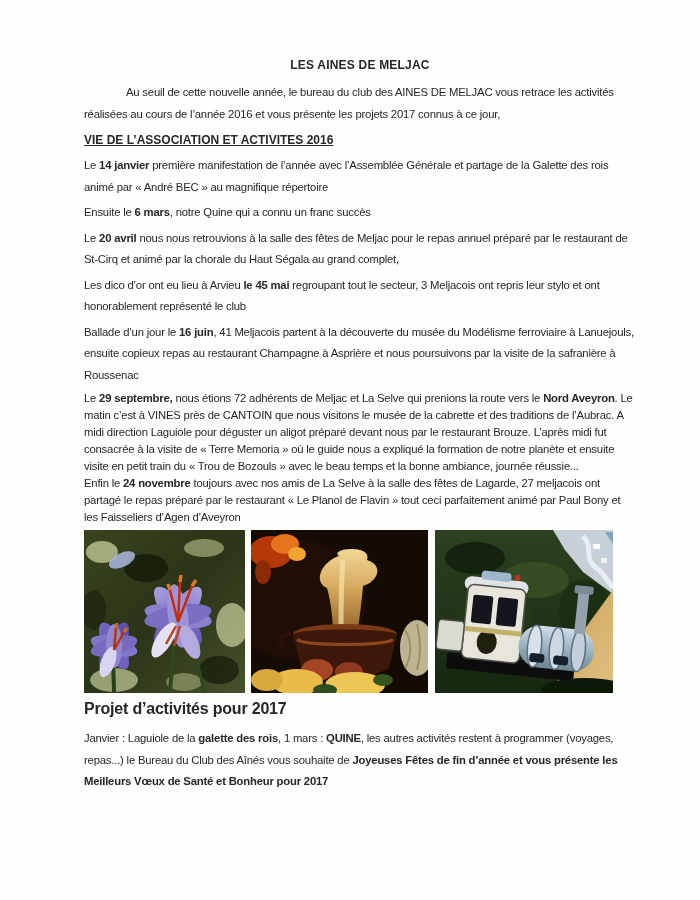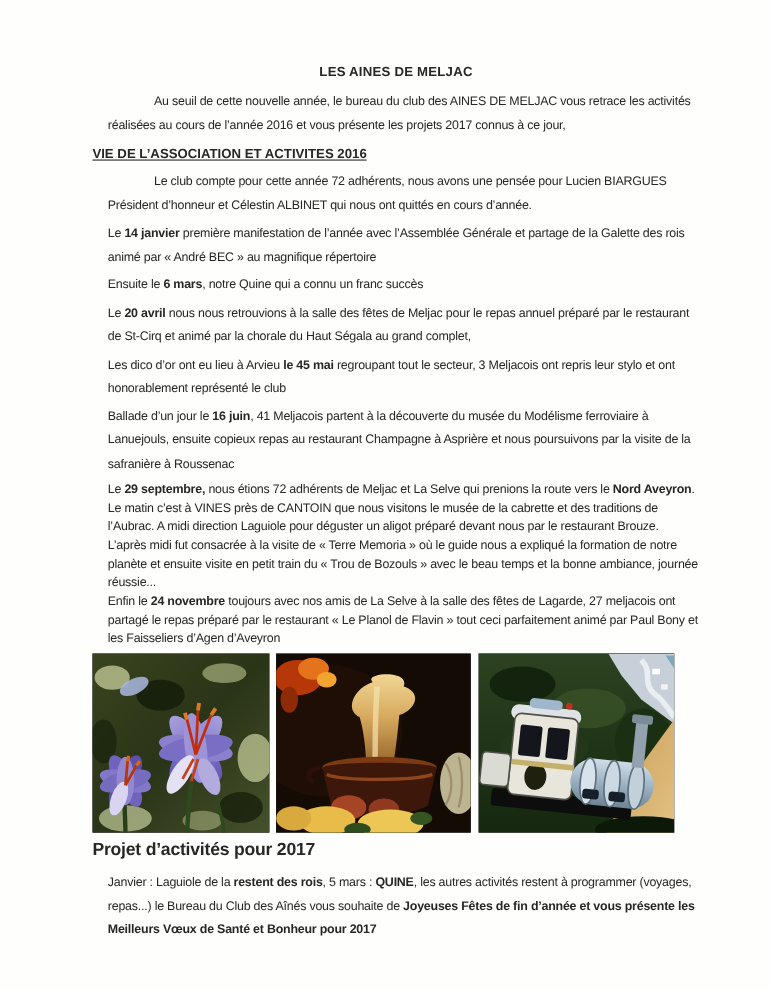--- a/index.html
+++ b/index.html
@@ -27,21 +27,21 @@
     line-height: 22px;
   }
   .heading {
     margin: 0 0 4px 0;
     font-size: 12px;
     font-weight: 700;
     text-decoration: underline;
     line-height: 22px;
   }
   .para {
-    margin: 0 0 4px 14px;
+    margin: 0 0 4px 0;
     font-size: 11.3px;
     letter-spacing: -0.2px;
     line-height: 21.5px;
     white-space: normal;
   }
   .para.indent { text-indent: 42px; }
   .para.tight { line-height: 17px; }
   .b { font-weight: 700; }
   .photos {
     display: flex;
@@ -77,21 +77,20 @@
 
     <h1 class="title">LES AINES DE MELJAC</h1>
 
     <div>
         <p class="para indent"><span>Au seuil de cette nouvelle année, le bureau du club des AINES DE MELJAC vous retrace les activités réalisées au cours de l’année 2016 et vous présente les projets 2017 connus à ce jour,</span></p>
       </div>
 
     <h2 class="heading">VIE DE L’ASSOCIATION ET ACTIVITES 2016</h2>
 
     <div>
-        <p class="para indent"><span>Le club compte pour cette année 72 adhérents, nous avons une pensée pour Lucien BIARGUES Président d’honneur et Célestin ALBINET qui nous ont quittés en cours d’année.</span></p>
         <p class="para"><span>Le </span><span class="b">14 janvier</span><span> première manifestation de l’année avec l’Assemblée Générale et partage de la Galette des rois animé par « André BEC » au magnifique répertoire</span></p>
         <p class="para"><span>Ensuite le </span><span class="b">6 mars</span><span>, notre Quine qui a connu un franc succès</span></p>
         <p class="para"><span>Le </span><span class="b">20 avril</span><span> nous nous retrouvions à la salle des fêtes de Meljac pour le repas annuel préparé par le restaurant de St-Cirq et animé par la chorale du Haut Ségala au grand complet,</span></p>
         <p class="para"><span>Les dico d’or ont eu lieu à Arvieu </span><span class="b">le 45 mai</span><span> regroupant tout le secteur, 3 Meljacois ont repris leur stylo et ont honorablement représenté le club</span></p>
         <p class="para"><span>Ballade d’un jour le </span><span class="b">16 juin</span><span>, 41 Meljacois partent à la découverte du musée du Modélisme ferroviaire à Lanuejouls, ensuite copieux repas au restaurant Champagne à Asprière et nous poursuivons par la visite de la safranière à Roussenac</span></p>
         <p class="para tight"><span>Le </span><span class="b">29 septembre,</span><span> nous étions 72 adhérents de Meljac et La Selve qui prenions la route vers le </span><span class="b">Nord Aveyron</span><span>. Le matin c’est à VINES près de CANTOIN que nous visitons le musée de la cabrette et des traditions de l’Aubrac. A midi direction Laguiole pour déguster un aligot préparé devant nous par le restaurant Brouze. L’après midi fut consacrée à la visite de « Terre Memoria » où le guide nous a expliqué la formation de notre planète et ensuite visite en petit train du « Trou de Bozouls » avec le beau temps et la bonne ambiance, journée réussie...</span><br><span>Enfin le </span><span class="b">24 novembre</span><span> toujours avec nos amis de La Selve à la salle des fêtes de Lagarde, 27 meljacois ont partagé le repas préparé par le restaurant « Le Planol de Flavin » tout ceci parfaitement animé par Paul Bony et les Faisseliers d’Agen d’Aveyron</span></p>
       </div>
 
     <div class="photos">
 
@@ -228,17 +227,17 @@
             <rect x="134" y="48" width="19" height="8" rx="2" fill="#7b8c98"></rect>
             <rect x="2" y="96" width="26" height="30" rx="4" fill="#dadbd2" stroke="#50504a" stroke-width="1.5"></rect>
           </g>
         </svg>
       </figure>
     </div>
 
     <p class="caption">Projet d’activités pour 2017</p>
 
     <div class="projects-wrap">
-        <p class="para"><span>Janvier : Laguiole de la </span><span class="b">restent des rois</span><span>, 5 mars : </span><span class="b">QUINE</span><span>, les autres activités restent à programmer (voyages, repas...) le Bureau du Club des Aînés vous souhaite de </span><span class="b">Joyeuses Fêtes de fin d’année et vous présente les Meilleurs Vœux de Santé et Bonheur pour 2017</span></p>
+        <p class="para"><span>Janvier : Laguiole de la </span><span class="b">galette des rois</span><span>, 1 mars : </span><span class="b">QUINE</span><span>, les autres activités restent à programmer (voyages, repas...) le Bureau du Club des Aînés vous souhaite de </span><span class="b">Joyeuses Fêtes de fin d’année et vous présente les Meilleurs Vœux de Santé et Bonheur pour 2017</span></p>
       </div>
 
   </div>
 </div>
 
 </body></html>

